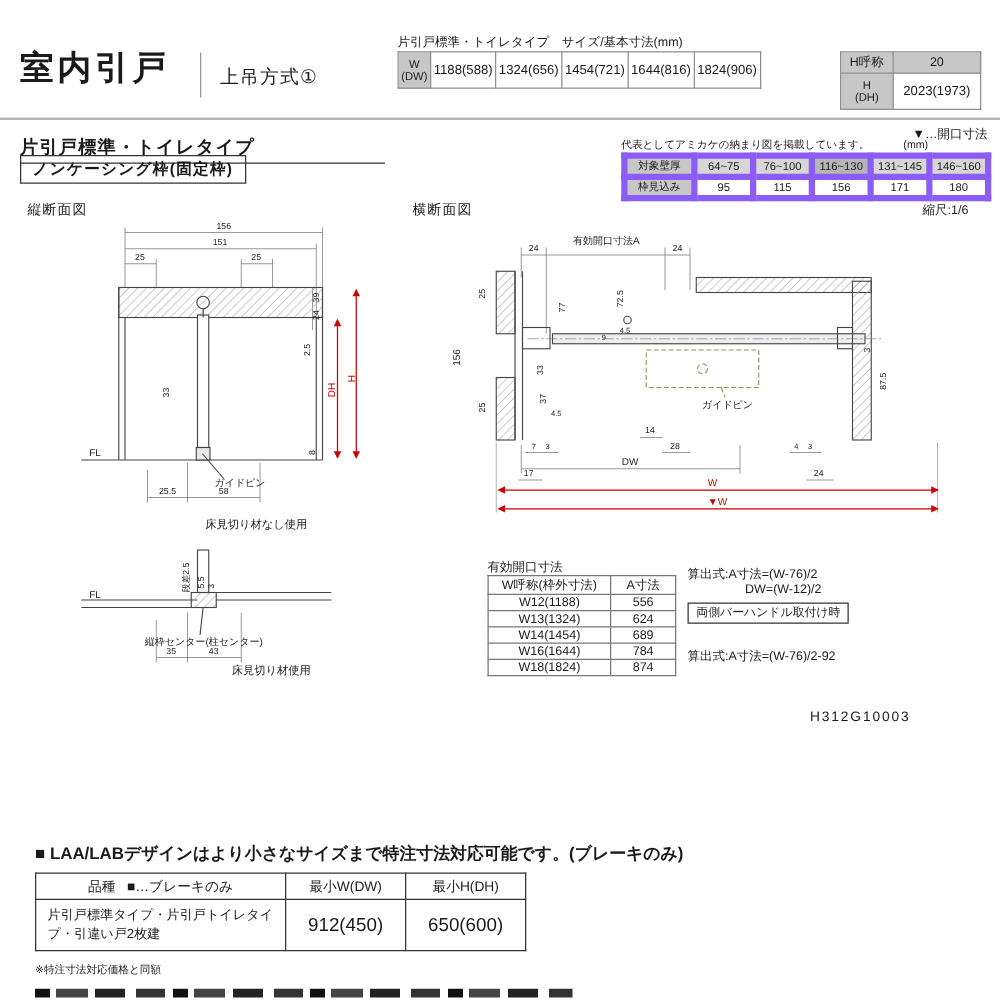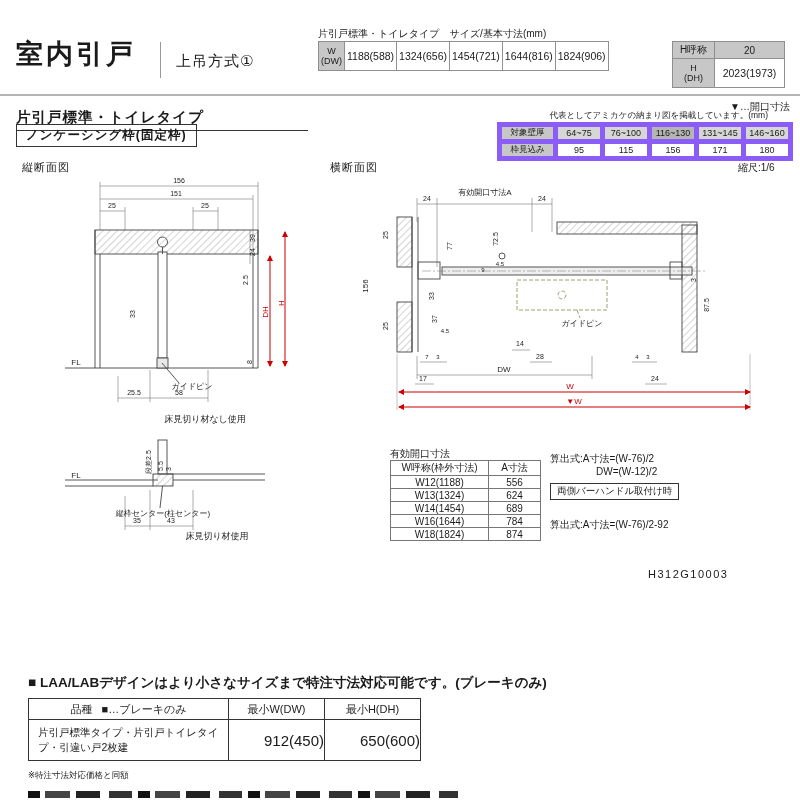--- a/index.html
+++ b/index.html
@@ -29,21 +29,21 @@
   .sec-sub { display:inline-block; border:1px solid #333; font-size:12.5px; font-weight:bold; padding:2px 9px; letter-spacing:1px; }
   .draw-label { font-size:11px; letter-spacing:1px; }
   .otbl th, .otbl td { border:1px solid #777; font-size:10px; font-weight:400; text-align:center; height:13px; padding:0 3px; background:#fff; }
   .formula { font-size:10px; }
   .formula-box { display:inline-block; border:1px solid #333; font-size:9.5px; padding:1px 6px; }
   .docnum { font-size:11px; letter-spacing:1.5px;margin-top:12px; }
   .note-bold { font-size:13.5px; font-weight:bold; }
   .btbl th, .btbl td { border:1px solid #333; text-align:center; }
   .btbl th { font-size:11px; font-weight:400; height:21px; padding:0 6px; background:#fff; }
   .btbl td.species { font-size:10.5px; text-align:left; padding:5px 9px; line-height:1.45; width:200px; }
-  .btbl td.val { font-size:15px; width:96px;text-align:right; }
+  .btbl td.val { font-size:15px; width:96px; }
   .edge-strip { height:7px;
     background:repeating-linear-gradient(90deg,#111 0 12px,#fff 12px 17px,#444 17px 42px,#fff 42px 48px,#222 48px 72px,#fff 72px 81px,#333 81px 104px,#fff 104px 110px); }
   svg text { font-family:inherit; }
 </style>
 </head>
 <body>
 
 <div class="page">
 
   <div class="abs" style="left:16px; top:36px;">
@@ -89,21 +89,21 @@
   <div class="abs hrule" style="left:0; top:94px; width:800px; height:2px;"></div>
   <div class="abs small" style="left:690px; top:100px; width:100px; text-align:right;">▼…開口寸法</div>
 
   <div class="abs sec-head-wrap" style="left:16px; top:108px;">
     <span class="sec-head">片引戸標準・トイレタイプ</span>
   </div>
   <div class="abs" style="left:16px; top:124px;">
     <span class="sec-sub">ノンケーシング枠(固定枠)</span>
   </div>
 
-  <div class="abs tiny" style="left:476px; top:110px; width:292px; display:flex; justify-content:flex-end;">
+  <div class="abs tiny" style="left:497px; top:110px; width:292px; display:flex; justify-content:flex-start;gap:27px;">
     <span>代表としてアミカケの納まり図を掲載しています。</span>
     <span>(mm)</span>
   </div>
   <table class="wtbl abs" style="left:497px; top:122px;">
     <tbody>
         <tr>
       <td class="lab">対象壁厚</td>
       <td>64~75</td>
       <td>76~100</td>
       <td class="hl">116~130</td>

